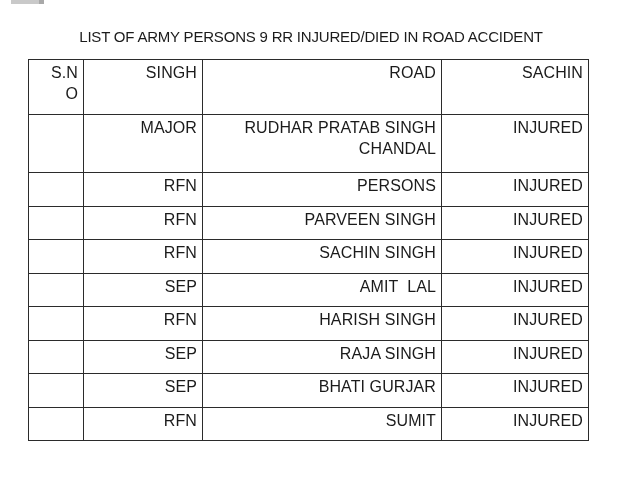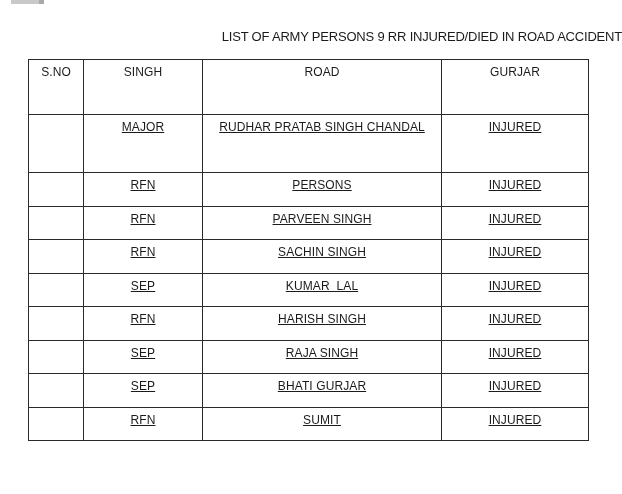--- a/index.html
+++ b/index.html
@@ -26,48 +26,48 @@
   .top-fragment .frag-end {
     position: absolute;
     right: 0;
     top: 0;
     width: 5px;
     height: 4px;
     background: #a9a9a9;
   }
   .page-title {
     margin: 25px 0 0 0;
-    text-align: right;
-    font-size: 13px;
+    text-align: center;
+    font-size: 15px;
     line-height: 23px;
     letter-spacing: -0.2px;
     white-space: nowrap;
     font-weight: 400;
     color: #1b1b1b;
   }
   table.casualty-table {
     border-collapse: collapse;
     table-layout: fixed;
     width: 560px;
     margin: 11px 0 0 28px;
   }
   .casualty-table th,
   .casualty-table td {
     border: 1.5px solid #2b2b2b;
     padding: 2px 5px 1px 5px;
-    font-size: 12px;
+    font-size: 16px;
     line-height: 21px;
     font-weight: 400;
-    text-align: center;
+    text-align: right;
     vertical-align: top;
     letter-spacing: 0.1px;
     overflow: hidden;
   }
   .casualty-table thead tr { height: 55px; }
-  .casualty-table tbody tr { height: 33.5px; text-decoration: underline; }
+  .casualty-table tbody tr { height: 33.5px; }
   .casualty-table tbody tr.row-tall { height: 58px; }
   
   .casualty-table .c-sno {
     position: relative;
   }
   .casualty-table .c-sno::after {
     content: "";
     position: absolute;
     left: -8px;
     bottom: -1.5px;
@@ -102,21 +102,21 @@
       <col style="width:239px">
       <col style="width:147px">
     </colgroup>
     <thead>
       <tr>
         <th class="c-sno">
           <span class="sno-wrap">S.NO</span>
         </th>
         <th>SINGH</th>
         <th>ROAD</th>
-        <th>GURJAR</th>
+        <th>SACHIN</th>
       </tr>
     </thead>
     <tbody>
       <tr class="row-tall">
         <td class="c-sno"></td>
         <td>MAJOR</td>
         <td class="name-cell">RUDHAR PRATAB SINGH CHANDAL</td>
         <td>INJURED</td>
       </tr>
       <tr>
@@ -133,21 +133,21 @@
       </tr>
       <tr>
         <td class="c-sno"></td>
         <td>RFN</td>
         <td class="name-cell">SACHIN SINGH</td>
         <td>INJURED</td>
       </tr>
       <tr>
         <td class="c-sno"></td>
         <td>SEP</td>
-        <td class="name-cell">KUMAR  LAL</td>
+        <td class="name-cell">AMIT  LAL</td>
         <td>INJURED</td>
       </tr>
       <tr>
         <td class="c-sno"></td>
         <td>RFN</td>
         <td class="name-cell">HARISH SINGH</td>
         <td>INJURED</td>
       </tr>
       <tr>
         <td class="c-sno"></td>

